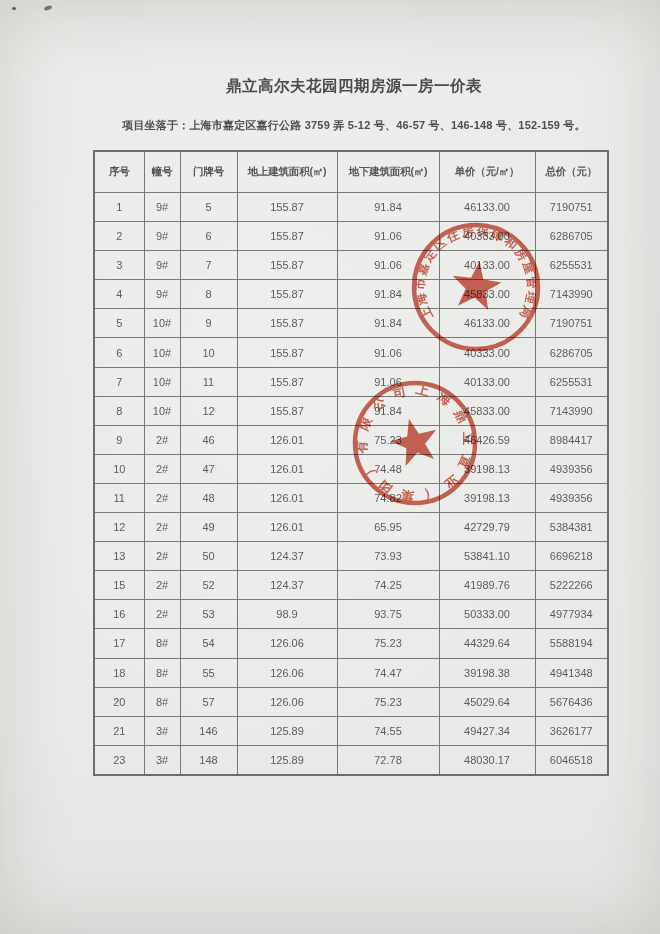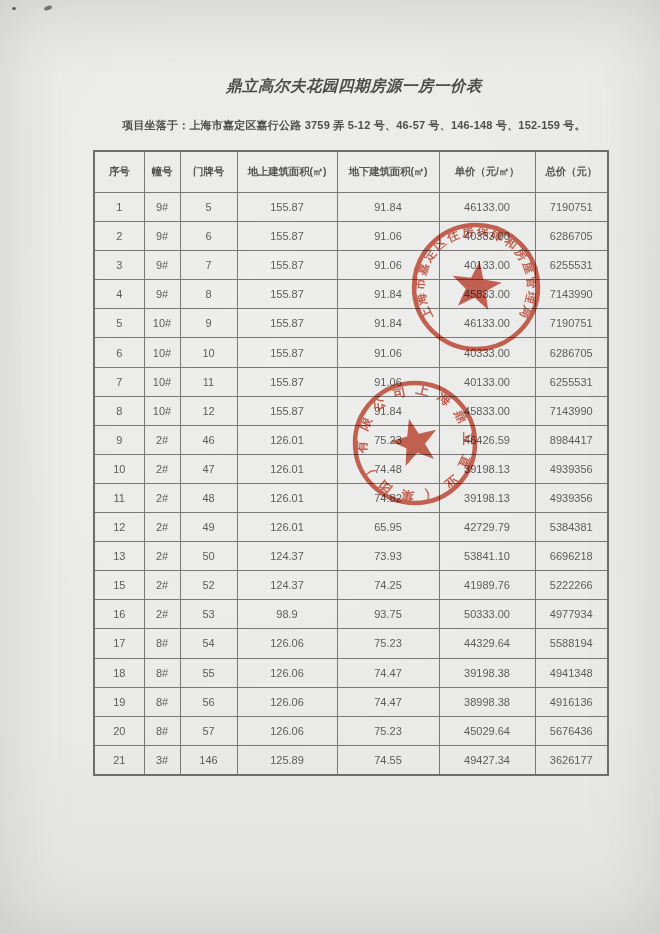--- a/index.html
+++ b/index.html
@@ -17,21 +17,21 @@
     background-color:#eaeae8;
     box-shadow:inset 0 0 70px rgba(110,110,104,0.22);
     filter:blur(0.3px);
   }
   .speck{position:absolute;background:#3c3c3c;border-radius:50%;}
   .speck.s1{left:12px;top:7px;width:4px;height:3px;opacity:.8;}
   .speck.s2{left:44px;top:6px;width:8px;height:4px;opacity:.65;border-radius:60% 40% 50% 50%;transform:rotate(-18deg);}
   .title{
     position:absolute;left:92px;top:76px;width:524px;margin:0;
     text-align:center;font-size:15.5px;font-weight:bold;
-    letter-spacing:0.5px;color:#4b4b4b;font-style:italic;
+    letter-spacing:0.5px;color:#4b4b4b;
   }
   .subtitle{
     position:absolute;left:92px;top:118px;width:524px;margin:0;
     text-align:center;font-size:11px;font-weight:bold;
     color:#4f4f4f;letter-spacing:0.2px;
   }
   table.price-table{
     position:absolute;left:93px;top:150px;width:514px;
     border-collapse:collapse;table-layout:fixed;
     border:2px solid #6d6d6d;
@@ -235,45 +235,45 @@
           <tr>
             <td>18</td>
             <td>8#</td>
             <td>55</td>
             <td>126.06</td>
             <td>74.47</td>
             <td>39198.38</td>
             <td>4941348</td>
           </tr>
           <tr>
-            <td>19</td>
-            <td>8#</td>
-            <td>56</td>
-            <td>126.06</td>
-            <td>74.47</td>
-            <td>38998.38</td>
-            <td>4916136</td>
-          </tr>
-          <tr>
             <td>20</td>
             <td>8#</td>
             <td>57</td>
             <td>126.06</td>
             <td>75.23</td>
             <td>45029.64</td>
             <td>5676436</td>
           </tr>
           <tr>
             <td>21</td>
             <td>3#</td>
             <td>146</td>
             <td>125.89</td>
             <td>74.55</td>
             <td>49427.34</td>
             <td>3626177</td>
+          </tr>
+          <tr>
+            <td>23</td>
+            <td>3#</td>
+            <td>148</td>
+            <td>125.89</td>
+            <td>72.78</td>
+            <td>48030.17</td>
+            <td>6046518</td>
           </tr>
         </tbody>
     </table>
 
     <div class="stamp stamp-housing">
       <svg width="136" height="136" viewBox="0 0 136 136">
         <circle cx="68" cy="68" r="62" fill="none" stroke="currentColor" stroke-width="4.5"></circle>
         <path id="arc-housing" d="M 25.4 97.8 A 52 52 0 1 1 110.6 97.8" fill="none"></path>
         <text font-size="12" letter-spacing="2.2" fill="currentColor" font-weight="bold">
           <textPath href="#arc-housing">上海市嘉定区住房保障和房屋管理局</textPath>

